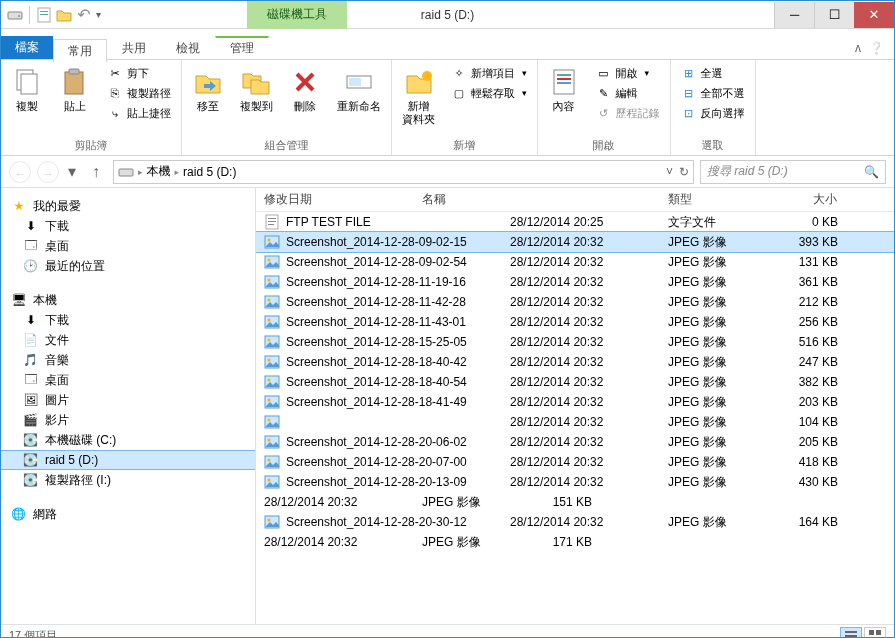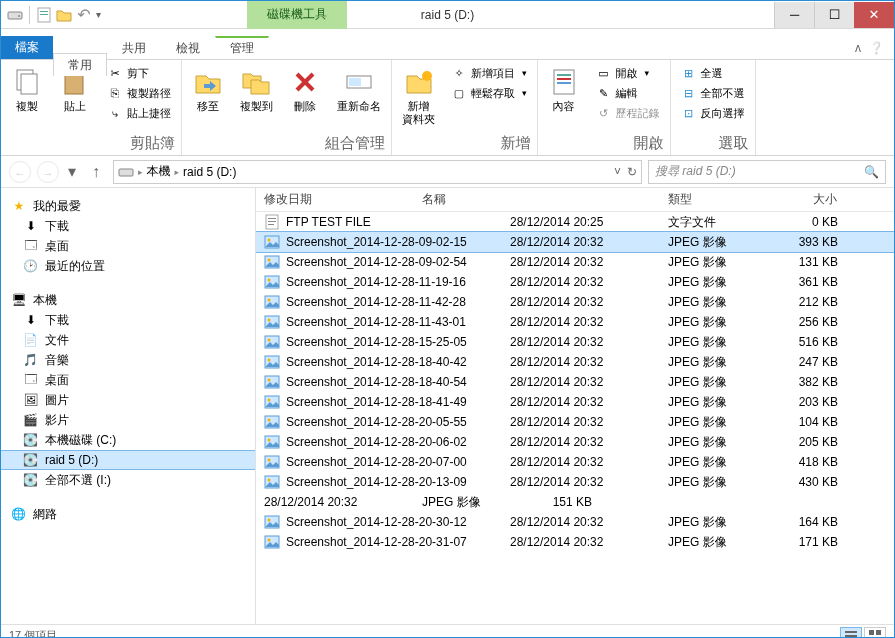--- a/index.html
+++ b/index.html
@@ -12,45 +12,45 @@
 .contextual-tab { margin-left: 140px; background: #b3e19b; color: #1a5c1a; font-size: 12px; padding: 4px 20px; height: 28px; display: flex; align-items: center; }
 .window-title { position: absolute; left: 50%; transform: translateX(-50%); font-size: 12px; color: #333; }
 .window-controls { margin-left: auto; display: flex; }
 .wc-btn { width: 40px; height: 26px; display: flex; align-items: center; justify-content: center; font-size: 13px; background: #fff; cursor: pointer; }
 .wc-btn.min, .wc-btn.max { background: #e5e5e5; border-left: 1px solid #ccc; }
 .wc-btn.close { background: #c75050; color: #fff; }
 
 .tabbar { height: 24px; background: #fff; display: flex; align-items: stretch; font-size: 12px; border-bottom: 1px solid #d4d4d4; position: relative; margin-top: 7px; }
 .tab-file { background: #1979ca; color: #fff; padding: 0 14px; display: flex; align-items: center; cursor: pointer; }
 .tab { padding: 0 14px; display: flex; align-items: center; color: #444; cursor: pointer; border: 1px solid transparent; border-bottom: none; }
-.tab.active { border-color: #d4d4d4; background: #fff; position: relative; top: 17px; }
+.tab.active { border-color: #d4d4d4; background: #fff; position: relative; top: 3px; }
 .tab.contextual { border-top: 2px solid #70c141; }
 .tabbar-help { margin-left: auto; display: flex; align-items: center; gap: 8px; padding-right: 10px; color: #666; }
 
 .ribbon { height: 96px; background: #fff; border-bottom: 1px solid #d4d4d4; display: flex; font-size: 11px; }
 .ribbon-group { border-right: 1px solid #e0e0e0; display: flex; flex-direction: column; padding: 4px 6px 2px; }
 .ribbon-group-body { flex: 1; display: flex; align-items: flex-start; gap: 8px; }
-.ribbon-group-label { text-align: right; color: #666; font-size: 15px; padding-top: 2px; }
+.ribbon-group-label { text-align: center; color: #666; font-size: 11px; padding-top: 2px; }
 .rbtn-large { display: flex; flex-direction: column; align-items: center; gap: 2px; padding: 2px 4px; cursor: pointer; min-width: 40px; }
 .rbtn-large .ricon { width: 32px; height: 32px; display: flex; align-items: center; justify-content: center; }
 .rbtn-large .rlabel { text-align: center; line-height: 1.2; }
 .rcol { display: flex; flex-direction: column; gap: 2px; }
 .rbtn-small { display: flex; align-items: center; gap: 4px; padding: 1px 4px; cursor: pointer; white-space: nowrap; }
 .rbtn-small .ricon { width: 16px; height: 16px; display: flex; align-items: center; justify-content: center; }
 .disabled { opacity: 0.45; }
 
 .navbar { height: 32px; border-bottom: 1px solid #e0e0e0; display: flex; align-items: center; padding: 0 8px; gap: 6px; }
 .nav-btn { width: 22px; height: 22px; border: 1px solid #ccc; border-radius: 11px; display: flex; align-items: center; justify-content: center; font-size: 11px; color: #888; cursor: pointer; }
 .nav-down { width: 14px; text-align: center; color: #666; cursor: pointer; }
 .nav-up { width: 22px; height: 22px; display: flex; align-items: center; justify-content: center; color: #666; cursor: pointer; }
 .addressbar { flex: 1; height: 24px; border: 1px solid #ccc; display: flex; align-items: center; padding: 0 4px; font-size: 12px; gap: 4px; }
 .addr-seg { display: flex; align-items: center; gap: 2px; cursor: pointer; }
 .addr-sep { color: #888; font-size: 9px; }
 .addr-refresh { margin-left: auto; display: flex; gap: 6px; color: #666; }
-.searchbox { width: 238px; height: 24px; border: 1px solid #ccc; display: flex; align-items: center; padding: 0 6px; font-size: 12px; color: #888; justify-content: center; }
+.searchbox { width: 186px; height: 24px; border: 1px solid #ccc; display: flex; align-items: center; padding: 0 6px; font-size: 12px; color: #888; justify-content: center; }
 .searchbox .sicon { margin-left: auto; }
 
 .body-area { display: flex; height: 436px; }
 .navpane { width: 255px; border-right: 1px solid #e0e0e0; padding: 8px 0; font-size: 12px; overflow: hidden; }
 .nav-section { margin-bottom: 14px; }
 .nav-item { display: flex; align-items: center; gap: 6px; padding: 2px 8px 2px 22px; cursor: pointer; height: 20px; }
 .nav-item.top { padding-left: 10px; font-weight: normal; }
 .nav-item.selected { background: #cde8ff; border: 1px solid #7bb6e8; border-left: none; border-right: none; }
 .nav-icon { width: 16px; height: 16px; display: inline-flex; align-items: center; justify-content: center; }
 
@@ -367,21 +367,21 @@
           <div class="nav-item">
             <span class="nav-icon">💽</span>
             <span>本機磁碟 (C:)</span>
           </div>
           <div class="nav-item selected">
             <span class="nav-icon">💽</span>
             <span>raid 5 (D:)</span>
           </div>
           <div class="nav-item">
             <span class="nav-icon">💽</span>
-            <span>全部不選 (I:)</span>
+            <span>複製路徑 (I:)</span>
           </div>
         </div>
     </div>
     <div class="nav-section">
       <div class="nav-item top">
           <span class="nav-icon" style="color:#2a8dd4">🌐</span>
           <span>網路</span>
         </div>
     </div>
   </div>
@@ -547,21 +547,20 @@
         </div>
         <div class="fv-row">
           <div class="fv-cell col-name">
             <span class="file-icon">
               <svg width="16" height="16">
                 <rect x="1" y="2" width="14" height="12" fill="#cde8ff" stroke="#5a9bd5"></rect>
                 <circle cx="5" cy="6" r="1.5" fill="#f5b301"></circle>
                 <path d="M2 12 l4 -4 l3 3 l3 -3 l3 3 v2 h-13z" fill="#5a9bd5"></path>
               </svg>
             </span>
-            <span>Screenshot_2014-12-28-20-05-55</span>
           </div>
           <div class="fv-cell col-date">28/12/2014 20:32</div>
           <div class="fv-cell col-type">JPEG 影像</div>
           <div class="fv-cell col-size">104 KB</div>
         </div>
         <div class="fv-row">
           <div class="fv-cell col-name">
             <span class="file-icon">
               <svg width="16" height="16">
                 <rect x="1" y="2" width="14" height="12" fill="#cde8ff" stroke="#5a9bd5"></rect>
@@ -619,30 +618,20 @@
                 <path d="M2 12 l4 -4 l3 3 l3 -3 l3 3 v2 h-13z" fill="#5a9bd5"></path>
               </svg>
             </span>
             <span>Screenshot_2014-12-28-20-30-12</span>
           </div>
           <div class="fv-cell col-date">28/12/2014 20:32</div>
           <div class="fv-cell col-type">JPEG 影像</div>
           <div class="fv-cell col-size">164 KB</div>
         </div>
         <div class="fv-row">
-          <div class="fv-cell col-name">
-            <span class="file-icon">
-              <svg width="16" height="16">
-                <rect x="1" y="2" width="14" height="12" fill="#cde8ff" stroke="#5a9bd5"></rect>
-                <circle cx="5" cy="6" r="1.5" fill="#f5b301"></circle>
-                <path d="M2 12 l4 -4 l3 3 l3 -3 l3 3 v2 h-13z" fill="#5a9bd5"></path>
-              </svg>
-            </span>
-            <span>Screenshot_2014-12-28-20-31-07</span>
-          </div>
           <div class="fv-cell col-date">28/12/2014 20:32</div>
           <div class="fv-cell col-type">JPEG 影像</div>
           <div class="fv-cell col-size">171 KB</div>
         </div>
       </div>
   </div>
 </div>
 
 <div class="statusbar">
   <span>17 個項目</span>

